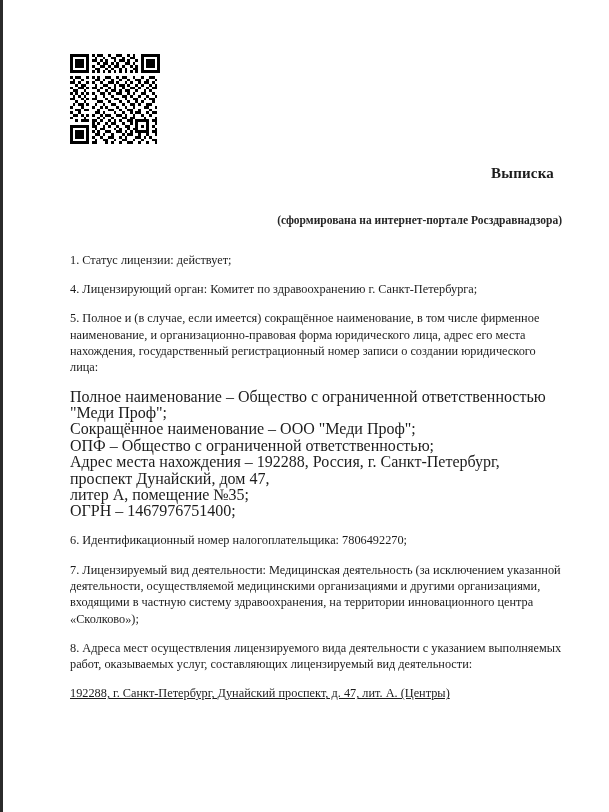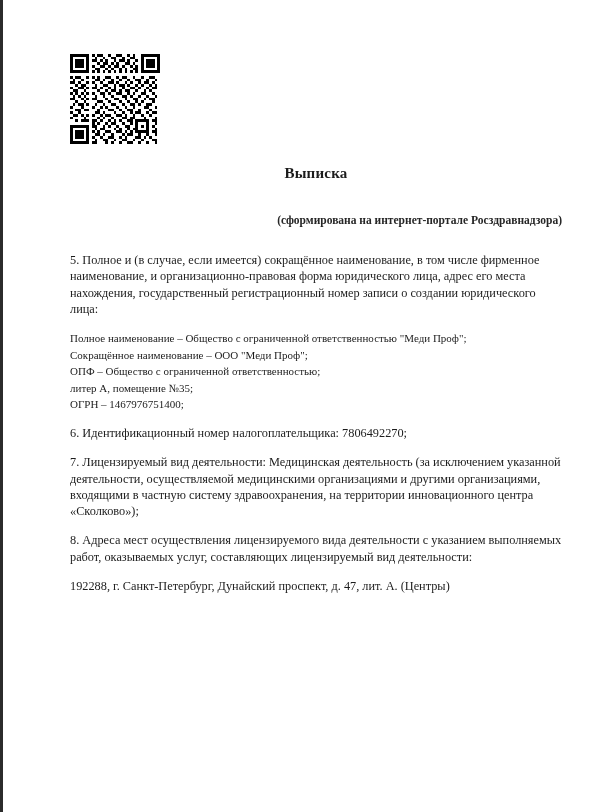--- a/index.html
+++ b/index.html
@@ -44,24 +44,24 @@
     left: 70px;
     top: 54px;
     width: 90px;
     height: 90px;
   }
   .qr-wrap svg { display: block; }
 
   
   .title-block {
     position: absolute;
-    left: 70px;
+    left: 62px;
     top: 163px;
     width: 492px;
-    text-align: center;
+    text-align: right;
   }
   .doc-title-main {
     font-size: 15px;
     font-weight: bold;
     line-height: 20px;
     letter-spacing: 0.2px;
   }
   .doc-title-sub {
     font-size: 15px;
     font-weight: bold;
@@ -87,28 +87,28 @@
     top: 252px;
     width: 492px;
   }
   .para {
     font-size: 12.3px;
     line-height: 16.4px;
     text-align: left;
     margin: 0 0 12.7px 0;
     color: #1c1c1c;
   }
-  .para.tight { margin-bottom: 0; }
+  .para.tight { margin-bottom: 0; text-decoration: underline; }
 
   .group {
     margin: 0 0 12.7px 0;
   }
   .group .line {
     display: block;
-    font-size: 11px;
+    font-size: 16px;
     line-height: 16.4px;
     color: #1c1c1c;
   }
 </style>
 </head>
 <body>
 
 <div class="page">
   <div class="page-edge-left"></div>
 
@@ -431,30 +431,33 @@
     </div>
 
     <div class="title-block">
       <div class="doc-title-main">Выписка</div>
     </div>
 
     <div class="doc-note">(сформирована на интернет-портале Росздравнадзора)</div>
 
     <div class="body-block">
 
-
-
-
+      <p class="para">1. Статус лицензии: действует;</p>
+
+
+
+      <p class="para">4. Лицензирующий орган: Комитет по здравоохранению г. Санкт-Петербурга;</p>
 
       <p class="para">5. Полное и (в случае, если имеется) сокращённое наименование, в том числе фирменное наименование, и организационно-правовая форма юридического лица, адрес его места нахождения, государственный регистрационный номер записи о создании юридического лица:</p>
 
       <div class="group">
         <span class="line">Полное наименование – Общество с ограниченной ответственностью "Меди Проф";</span>
         <span class="line">Сокращённое наименование – ООО "Меди Проф";</span>
         <span class="line">ОПФ – Общество с ограниченной ответственностью;</span>
+        <span class="line">Адрес места нахождения – 192288, Россия, г. Санкт-Петербург, проспект Дунайский, дом 47,</span>
         <span class="line">литер А, помещение №35;</span>
         <span class="line">ОГРН – 1467976751400;</span>
       </div>
 
       <p class="para">6. Идентификационный номер налогоплательщика: 7806492270;</p>
 
       <p class="para">7. Лицензируемый вид деятельности: Медицинская деятельность (за исключением указанной деятельности, осуществляемой медицинскими организациями и другими организациями, входящими в частную систему здравоохранения, на территории инновационного центра «Сколково»);</p>
 
       <p class="para">8. Адреса мест осуществления лицензируемого вида деятельности с указанием выполняемых работ, оказываемых услуг, составляющих лицензируемый вид деятельности:</p>
 

